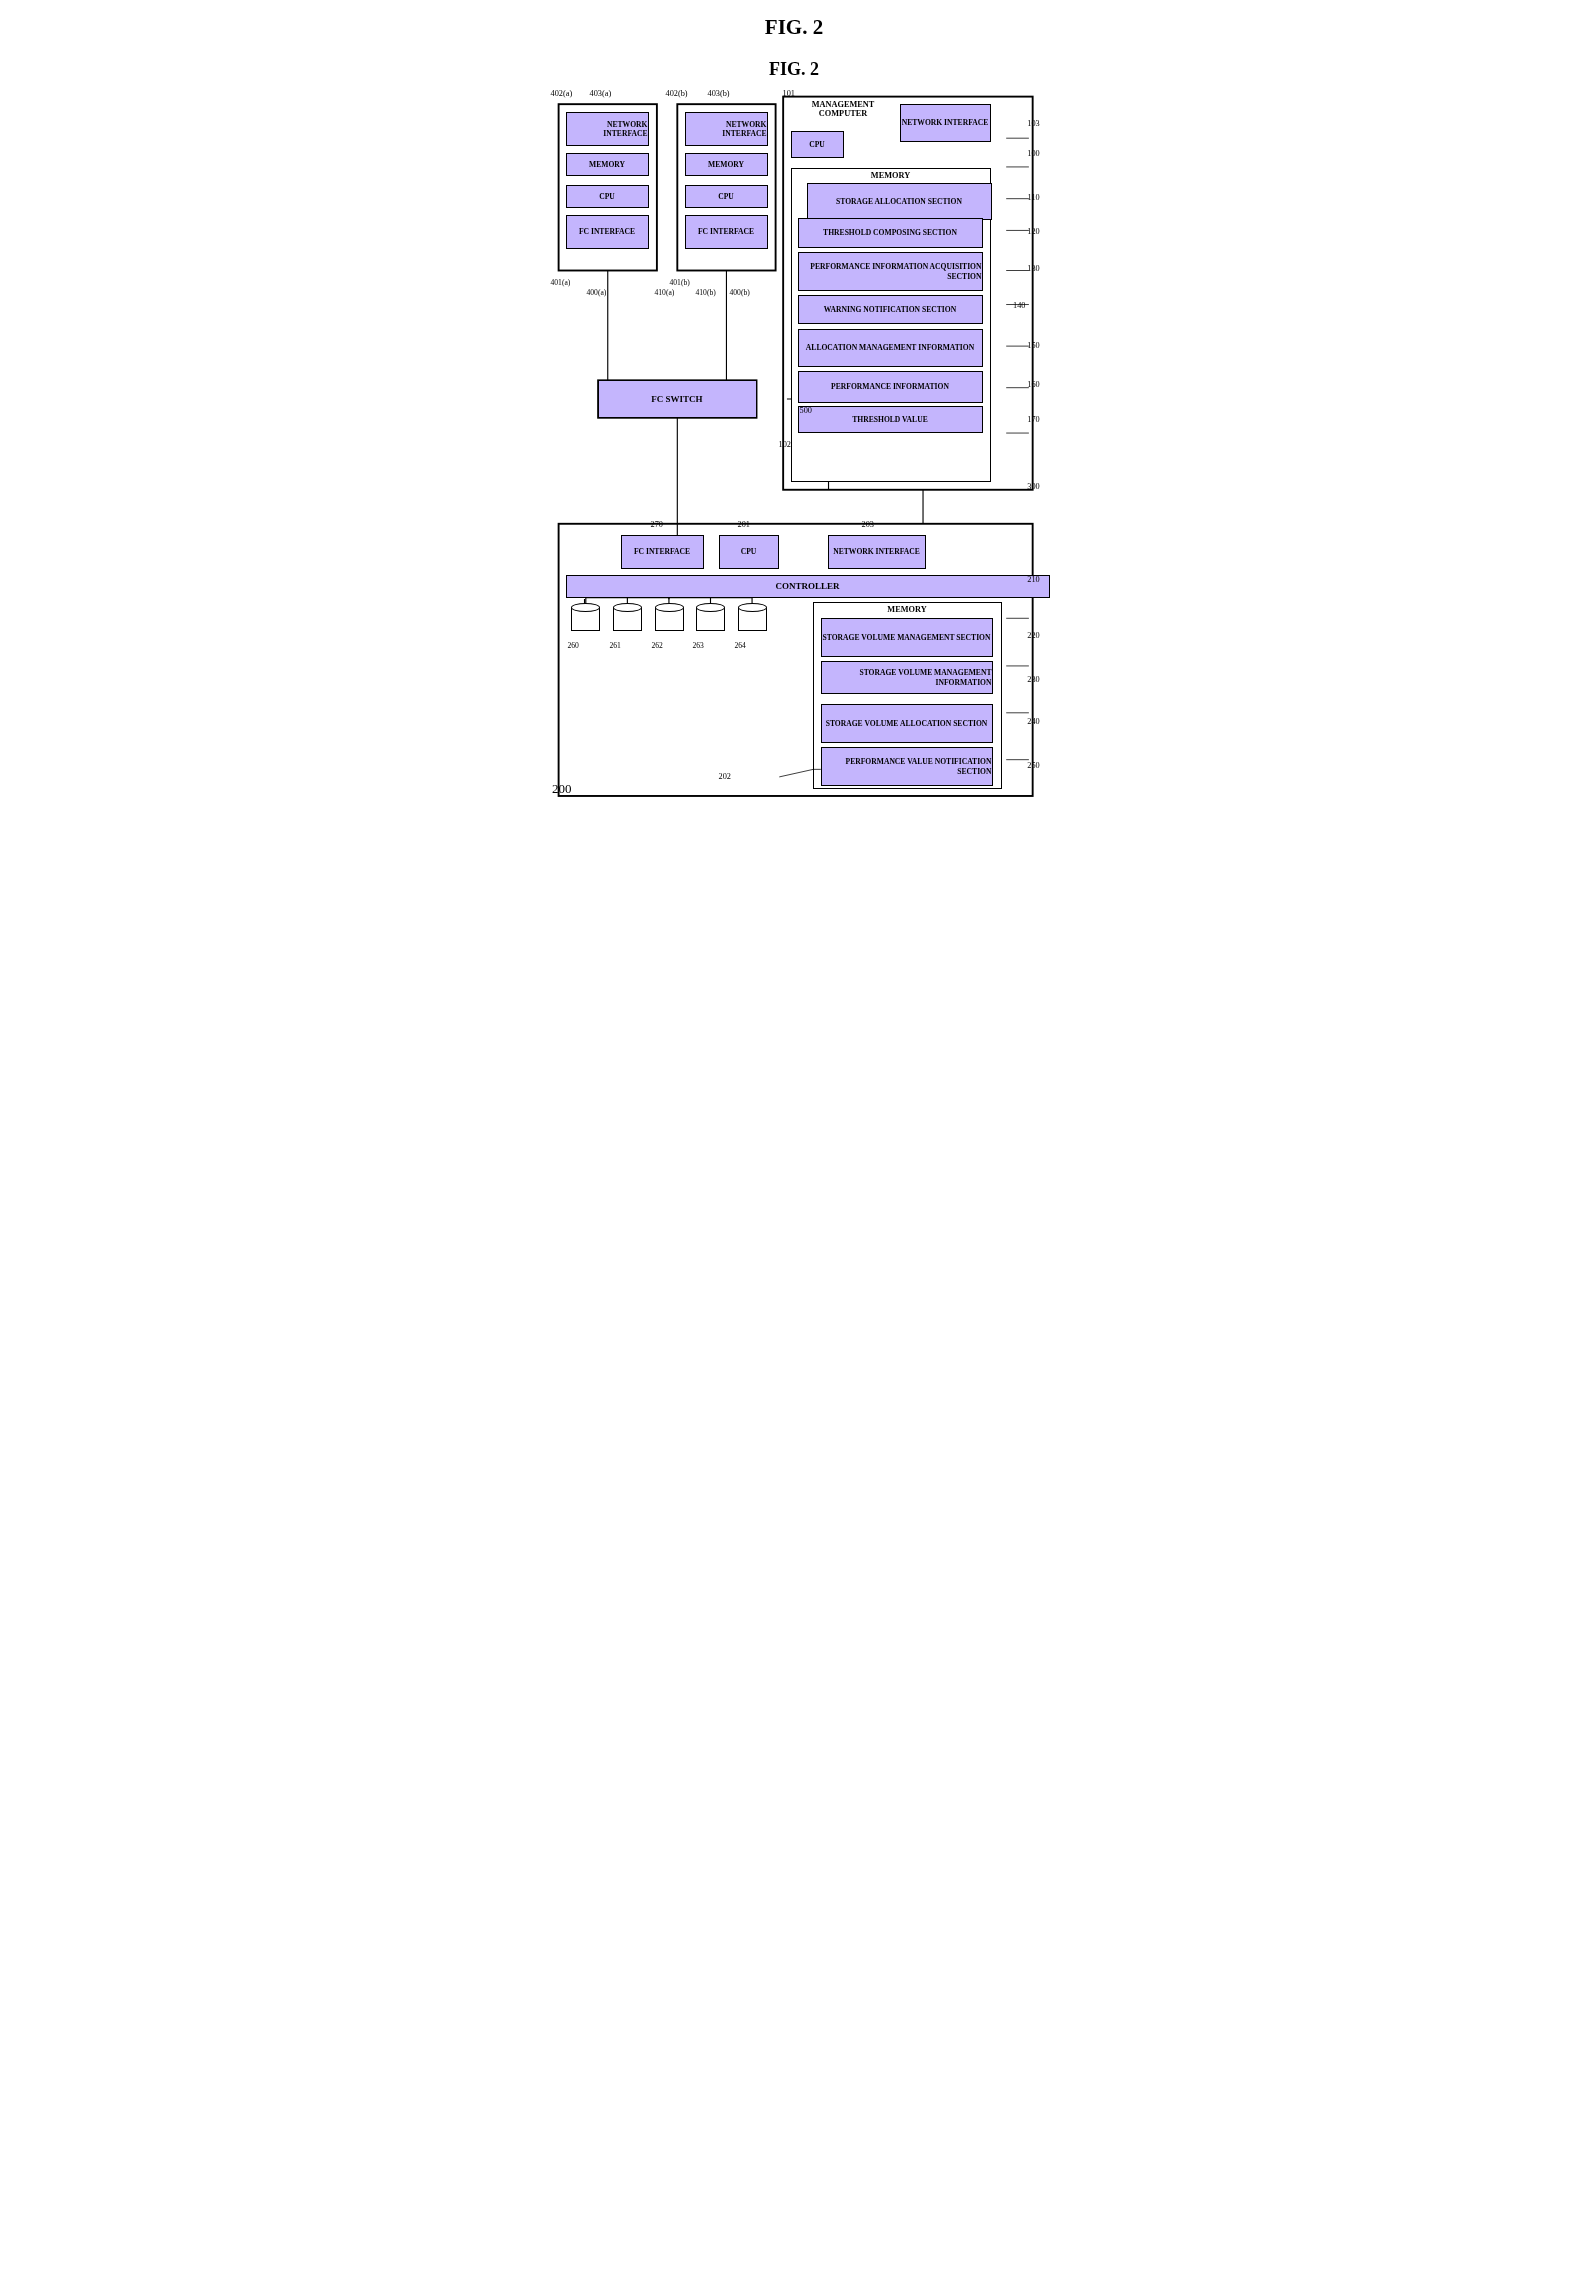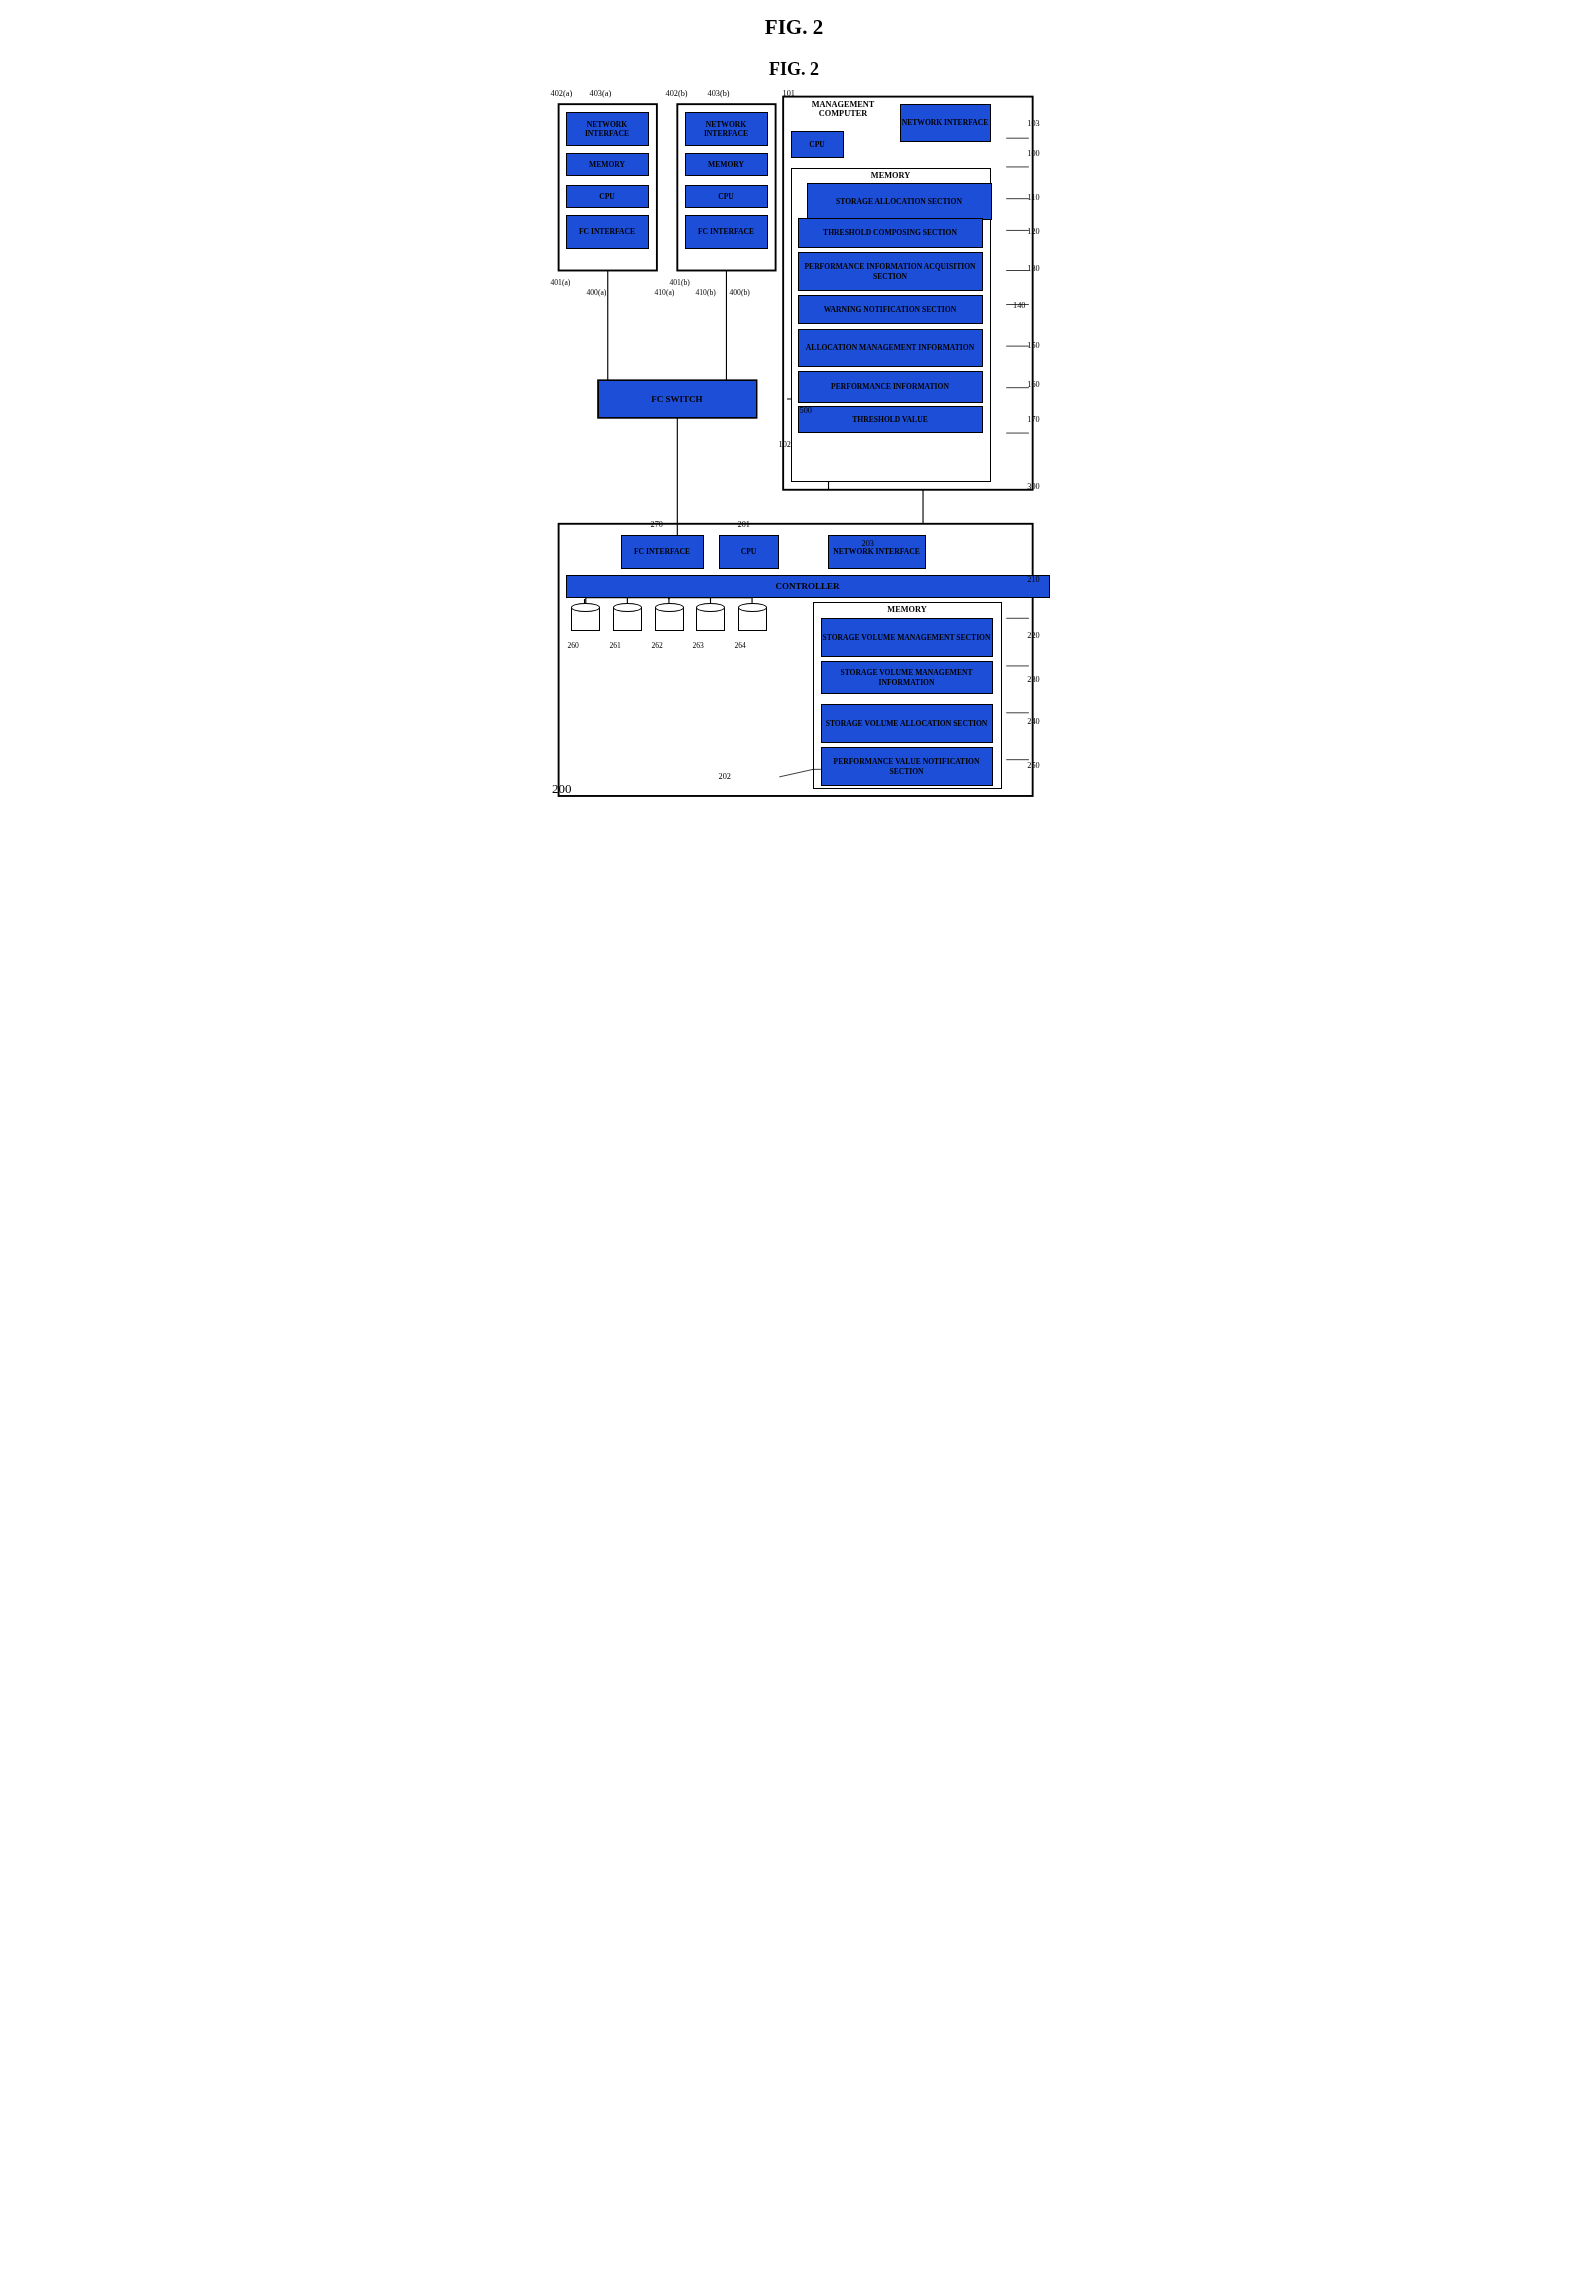--- a/index.html
+++ b/index.html
@@ -18,25 +18,25 @@
     }
     .diagram {
       position: relative;
       width: 499px;
       height: 741px;
     }
     
     .box {
       position: absolute;
       border: 1.5px solid #000;
-      background: #1d4ed8;
+      background: #c4b5fd;
       display: flex;
       align-items: center;
       justify-content: center;
-      text-align: center;
+      text-align: right;
       font-size: 8.3px;
       font-weight: bold;
       line-height: 1.2;
     }
     
     .label {
       position: absolute;
       font-size: 8.3px;
       font-weight: normal;
     }
@@ -233,21 +233,21 @@
 
   <div class="box" style="top:480px;left:76px;width:83px;height:34px;font-size:7.6px;">FC
 INTERFACE</div>
   <div class="label" style="top:465px;left:106px;font-size:8.3px;">270</div>
 
   <div class="box" style="top:480px;left:174px;width:60px;height:34px;font-size:7.6px;">CPU</div>
   <div class="label" style="top:465px;left:193px;font-size:8.3px;">201</div>
 
   <div class="box" style="top:480px;left:283px;width:98px;height:34px;font-size:7.6px;">NETWORK
 INTERFACE</div>
-  <div class="label" style="top:465px;left:317px;font-size:8.3px;margin-top:19px;">203</div>
+  <div class="label" style="top:465px;left:317px;font-size:8.3px;">203</div>
 
   <div class="box" style="top:520px;left:21px;width:484px;height:23px;font-size:9px;">CONTROLLER</div>
   <div class="label" style="top:520px;right:3.8px;font-size:8.3px;">210</div>
 
   <div class="cylinder" style="position:absolute;top:548px;left:26.5px;">
     <div class="cyl-top"></div>
     <div class="cyl-body"></div>
   </div>
   <div class="label" style="top:586px;left:23px;font-size:7.6px;">260</div>
 

